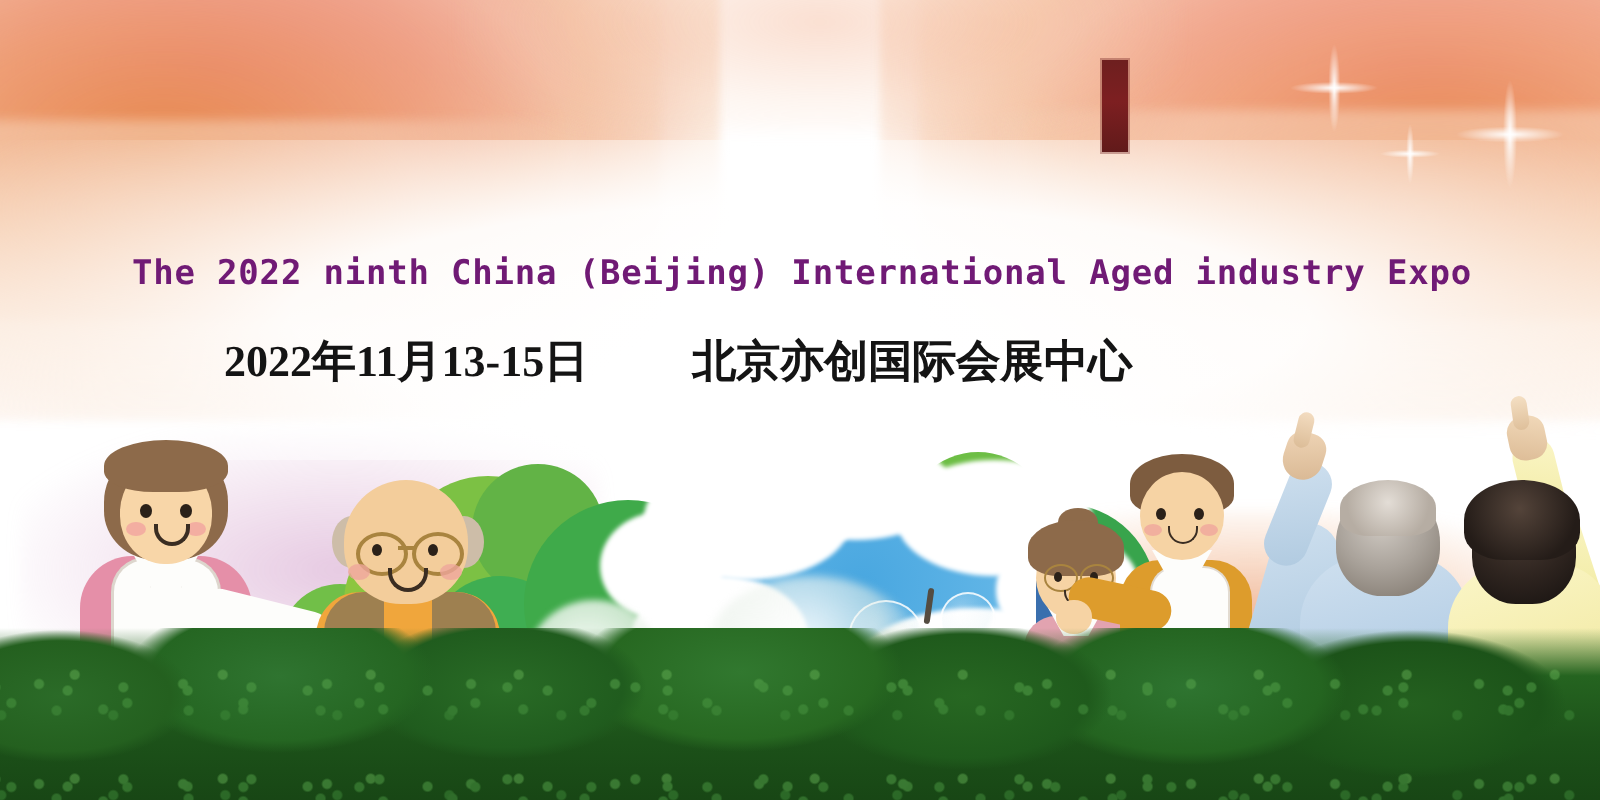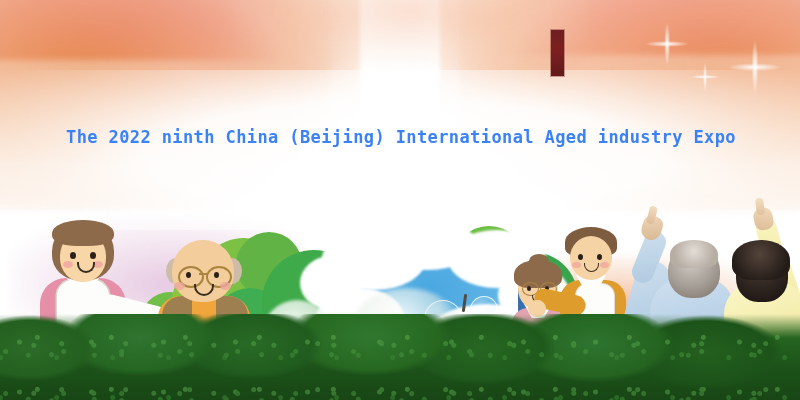--- a/index.html
+++ b/index.html
@@ -130,21 +130,21 @@
   #title-cn{
     position:absolute;left:72px;top:86px;
     font-family:"Liberation Serif","DejaVu Serif",serif;
     font-size:29px;line-height:34px;font-weight:700;
     color:#141414;letter-spacing:.5px;white-space:nowrap;
   }
   #title-en{
     position:absolute;left:66px;top:126px;
     font-family:"DejaVu Sans Mono","Liberation Mono",monospace;
     font-size:17px;line-height:22px;font-weight:700;
-    color:#3b82f6;letter-spacing:.4px;white-space:nowrap;
+    color:#701a75;letter-spacing:.4px;white-space:nowrap;
   }
   #meta-row{
     position:absolute;left:112px;top:167px;
     display:flex;align-items:baseline;gap:52px;
     font-family:"Liberation Serif","DejaVu Serif",serif;
     font-size:22px;line-height:28px;font-weight:600;
     color:#141414;white-space:nowrap;
   }
 
   
@@ -374,20 +374,22 @@
   <div class="sparkle" id="sparkle-b"></div>
   <div class="sparkle" id="sparkle-c"></div>
 
   <div id="veil"></div>
 
   <div id="seal"></div>
 
   <div id="title-en">The 2022 ninth China (Beijing) International Aged industry Expo</div>
 
   <div id="meta-row">
+    <span>2022年11月13-15日</span>
+    <span>北京亦创国际会展中心</span>
   </div>
 
   <div id="scene">
 
     <div class="blob" id="tree-g"></div>
     <div class="blob" id="tree-b"></div>
     <div class="blob" id="tree-a"></div>
     <div class="blob" id="tree-c"></div>
     <div class="blob" id="tree-f"></div>
     <div class="blob" id="tree-d"></div>

